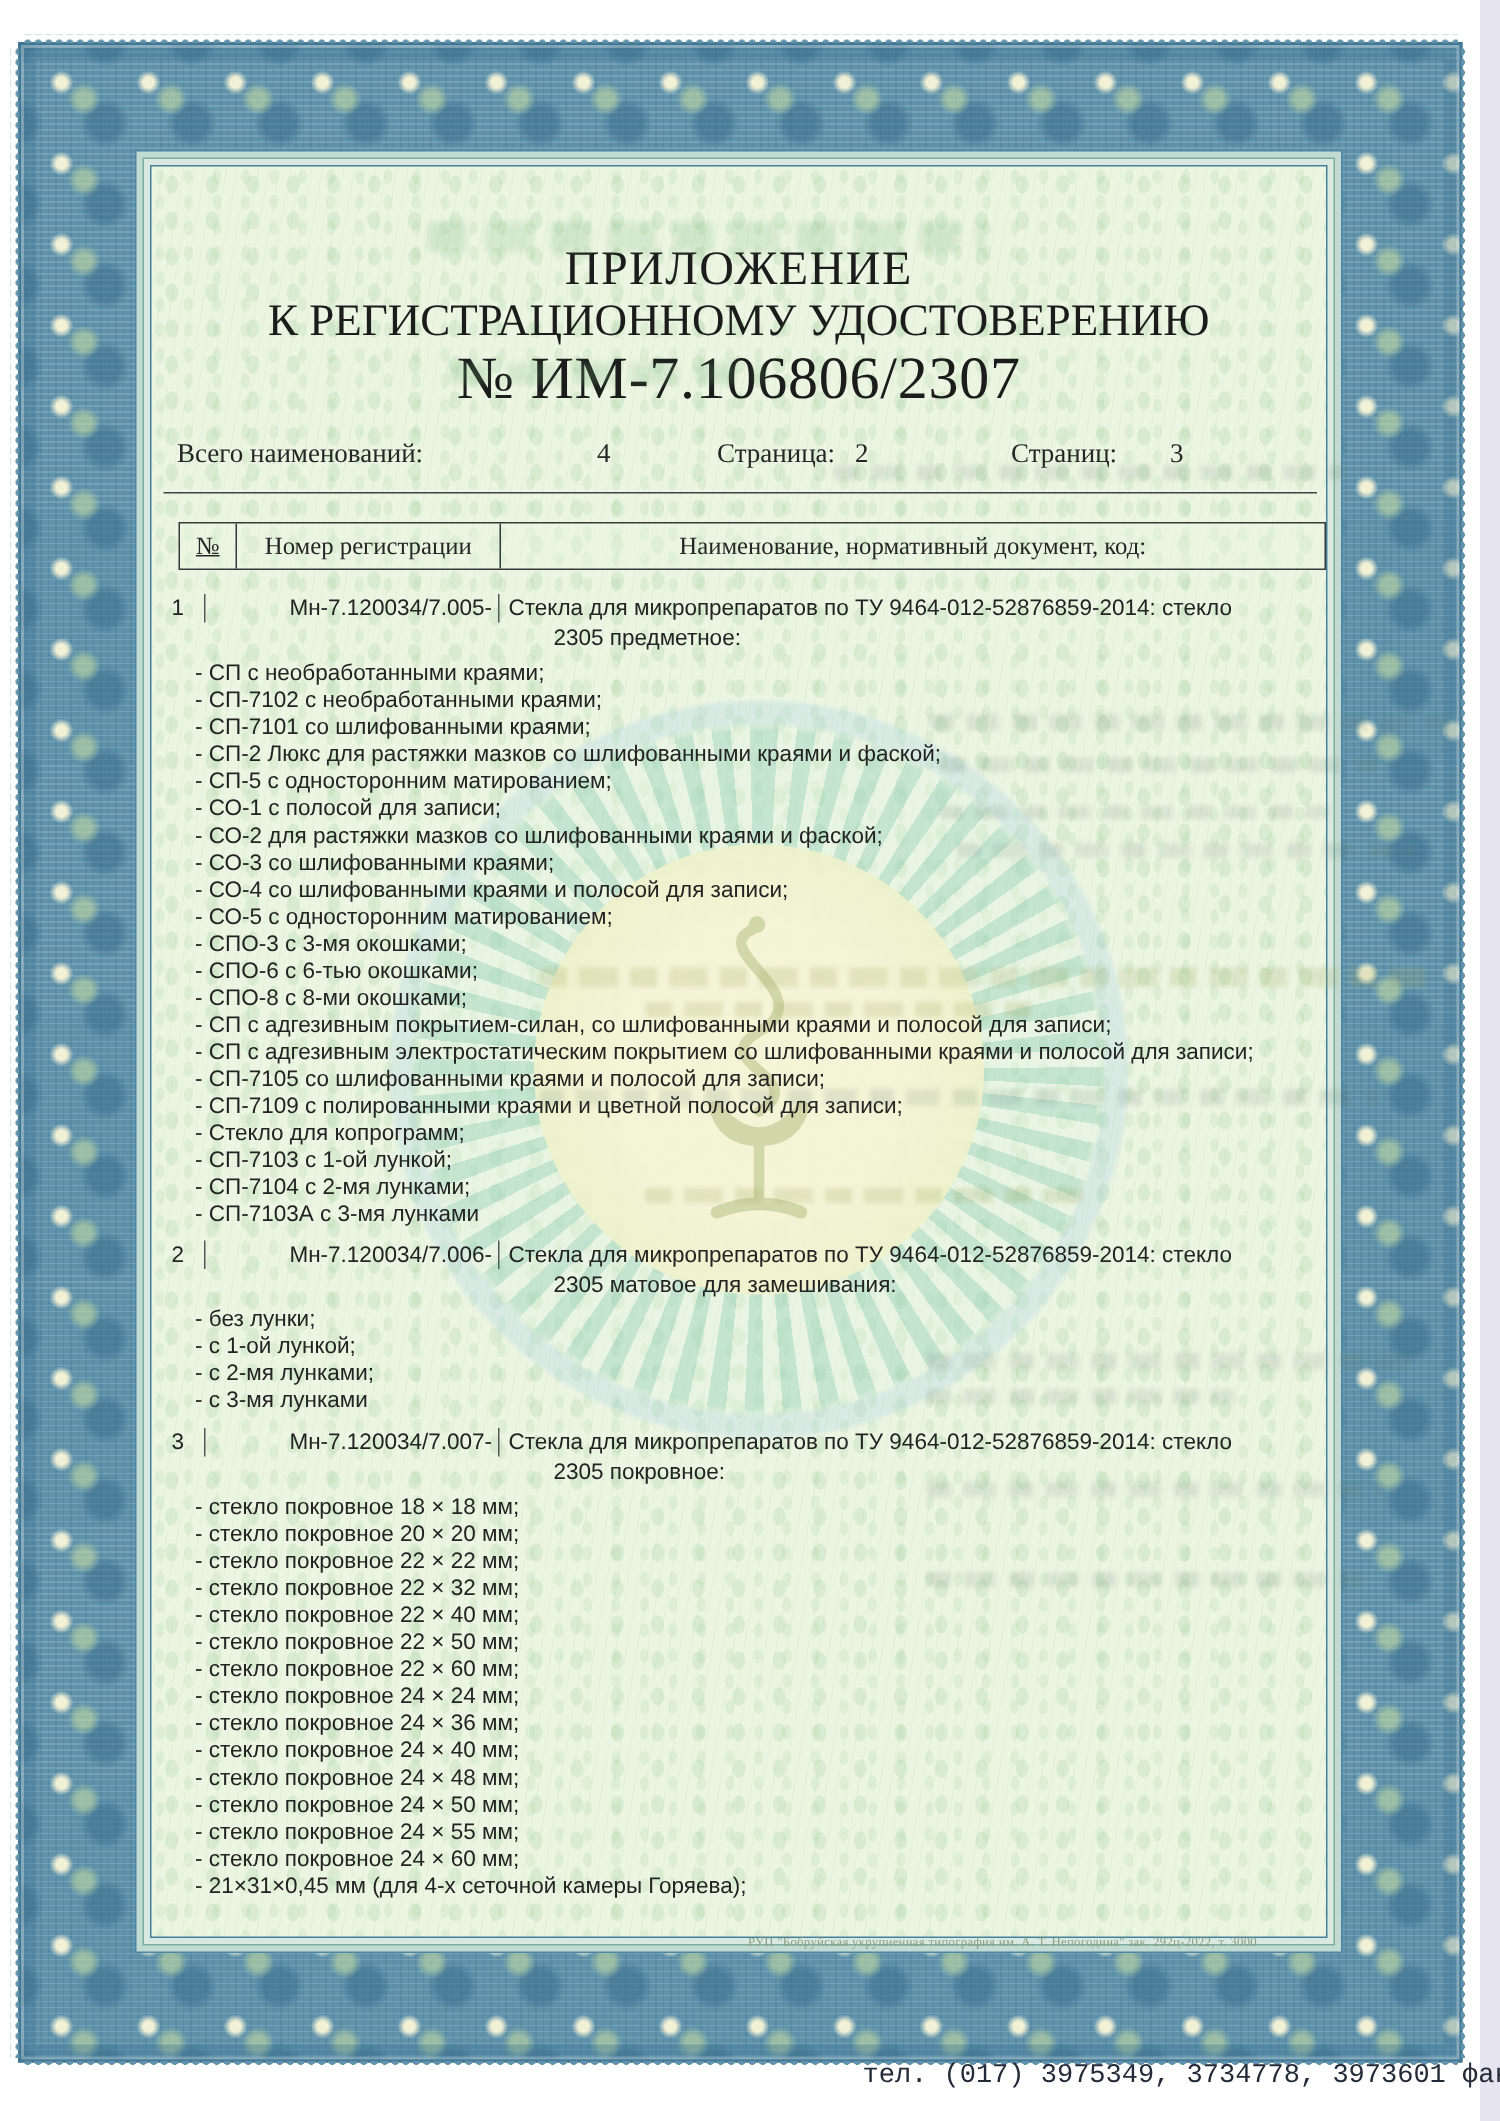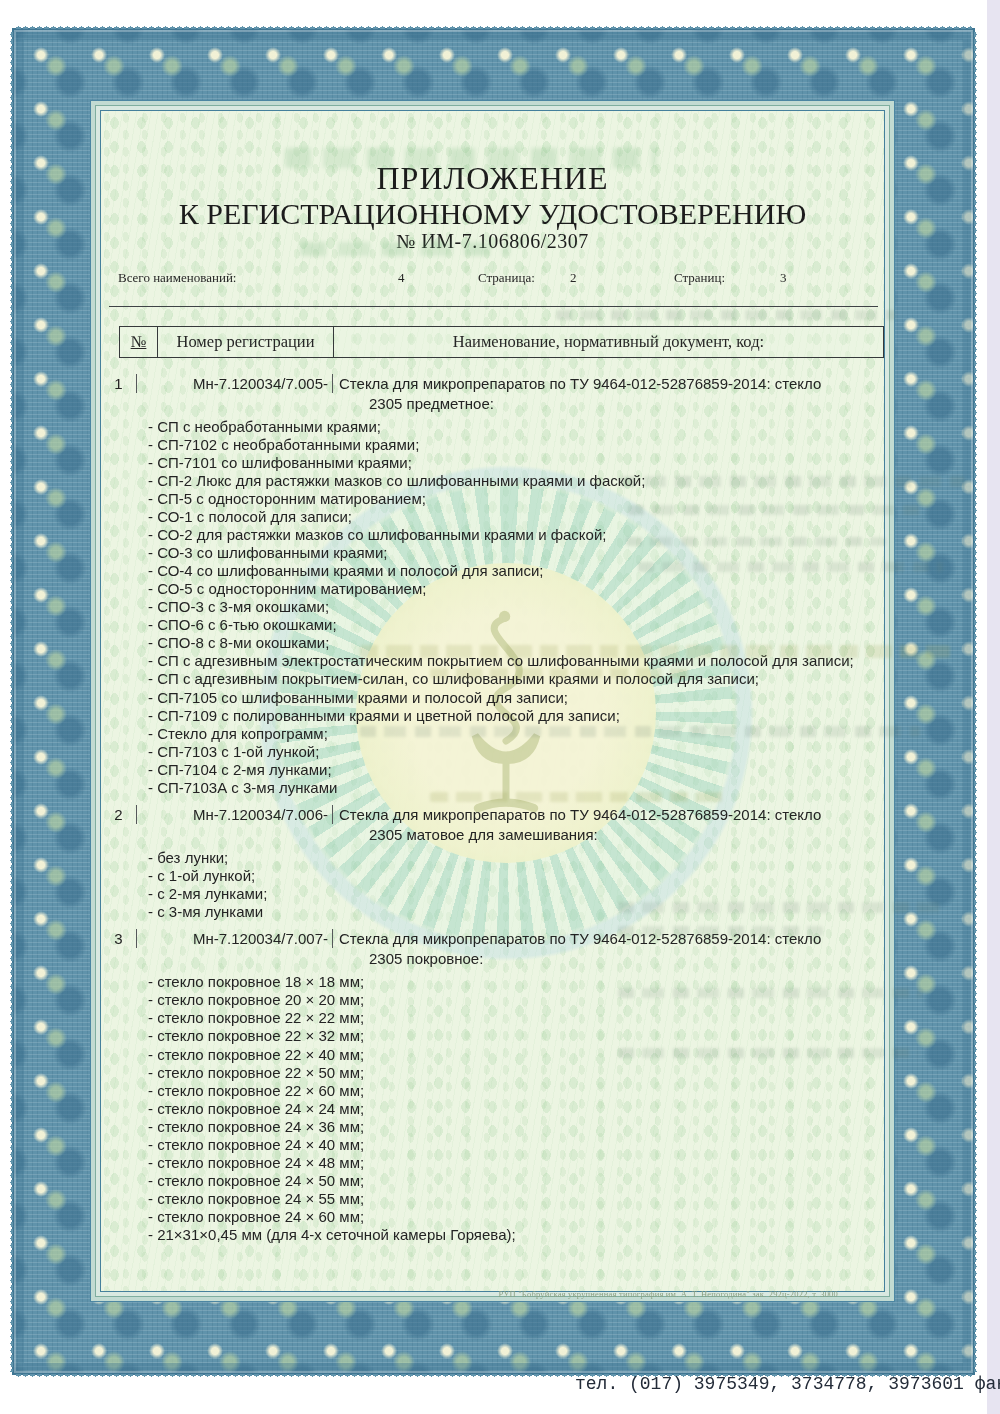--- a/index.html
+++ b/index.html
@@ -84,23 +84,23 @@
     background:repeating-linear-gradient(90deg, rgba(100,125,110,.6) 0 16px, rgba(100,125,110,0) 16px 24px, rgba(100,125,110,.5) 24px 46px, rgba(100,125,110,0) 46px 55px);}
   .ghost.green{opacity:.32;filter:blur(2.2px);
     background:repeating-linear-gradient(90deg, rgba(108,176,116,.65) 0 26px, rgba(108,176,116,0) 26px 38px, rgba(108,176,116,.55) 38px 70px, rgba(108,176,116,0) 70px 82px);}
   .ghost.gold{opacity:.35;filter:blur(1.4px);
     background:repeating-linear-gradient(90deg, rgba(158,165,92,.6) 0 18px, rgba(158,165,92,0) 18px 26px, rgba(158,165,92,.55) 26px 52px, rgba(158,165,92,0) 52px 60px);}
 
   
   .title-block{padding-top:50px;text-align:center;line-height:1.12;color:#1c1c1c;position:relative;z-index:4;}
   .title-l1{font-size:32px;letter-spacing:1px;}
   .title-l2{font-size:30px;}
-  .title-l3{font-size:20px;letter-spacing:.5px;}
-
-  .meta-row{position:relative;height:22px;margin-top:17px;font-size:13px;z-index:4;}
+  .title-l3{font-size:40px;letter-spacing:.5px;}
+
+  .meta-row{position:relative;height:22px;margin-top:17px;font-size:18px;z-index:4;}
   .meta-row span{position:absolute;white-space:nowrap;}
   .m-total-label{left:17px;}
   .m-total-value{left:297px;}
   .m-page-label{left:377px;}
   .m-page-value{left:469px;}
   .m-pages-label{left:573px;}
   .m-pages-value{left:679px;}
 
   .rule{border:0;border-top:1.6px solid #3f4346;margin:14px 6px 0 8px;}
 
@@ -116,21 +116,21 @@
   .th{border-right:1.4px solid #36393b;height:100%;display:flex;align-items:center;justify-content:center;}
   .th:last-child{border-right:none;}
   .th-num{text-decoration:underline;}
 
   .rows{font-family:"Liberation Sans",sans-serif;font-size:15px;color:#232323;position:relative;z-index:4;}
   .row-head{display:grid;grid-template-columns:36px 196px 1fr;align-items:start;line-height:20px;}
   .cell-num{text-align:center;border-right:1px solid #55585a;height:19px;}
   .cell-reg{text-align:right;padding-right:4px;border-right:1px solid #55585a;height:19px;white-space:nowrap;}
   .cell-name{padding-left:6px;}
   .name-l2{padding-left:30px;}
-  .items{padding-left:47px;margin-top:4px;line-height:18.1px;}
+  .items{padding-left:29px;margin-top:4px;line-height:18.1px;}
   .row-1 .items{line-height:18.05px;}
   .row{margin-top:16px;}
   .row + .row{margin-top:8px;}
 
   .print-note{
     position:absolute;right:46px;bottom:-8px;z-index:5;
     font-size:8.5px;color:#8ba083;letter-spacing:.2px;white-space:nowrap;
     font-family:"Liberation Serif",serif;
   }
   .phone-line{
@@ -210,22 +210,22 @@
             <div>- СП-2 Люкс для растяжки мазков со шлифованными краями и фаской;</div>
             <div>- СП-5 с односторонним матированием;</div>
             <div>- СО-1 с полосой для записи;</div>
             <div>- СО-2 для растяжки мазков со шлифованными краями и фаской;</div>
             <div>- СО-3 со шлифованными краями;</div>
             <div>- СО-4 со шлифованными краями и полосой для записи;</div>
             <div>- СО-5 с односторонним матированием;</div>
             <div>- СПО-3 с 3-мя окошками;</div>
             <div>- СПО-6 с 6-тью окошками;</div>
             <div>- СПО-8 с 8-ми окошками;</div>
+            <div>- СП с адгезивным покрытием-силан, со шлифованными краями и полосой для записи;</div>
             <div>- СП с адгезивным электростатическим покрытием со шлифованными краями и полосой для записи;</div>
-            <div>- СП с адгезивным покрытием-силан, со шлифованными краями и полосой для записи;</div>
             <div>- СП-7105 со шлифованными краями и полосой для записи;</div>
             <div>- СП-7109 с полированными краями и цветной полосой для записи;</div>
             <div>- Стекло для копрограмм;</div>
             <div>- СП-7103 с 1-ой лункой;</div>
             <div>- СП-7104 с 2-мя лунками;</div>
             <div>- СП-7103А с 3-мя лунками</div>
           </div>
       </section>
 
       <section class="row">

